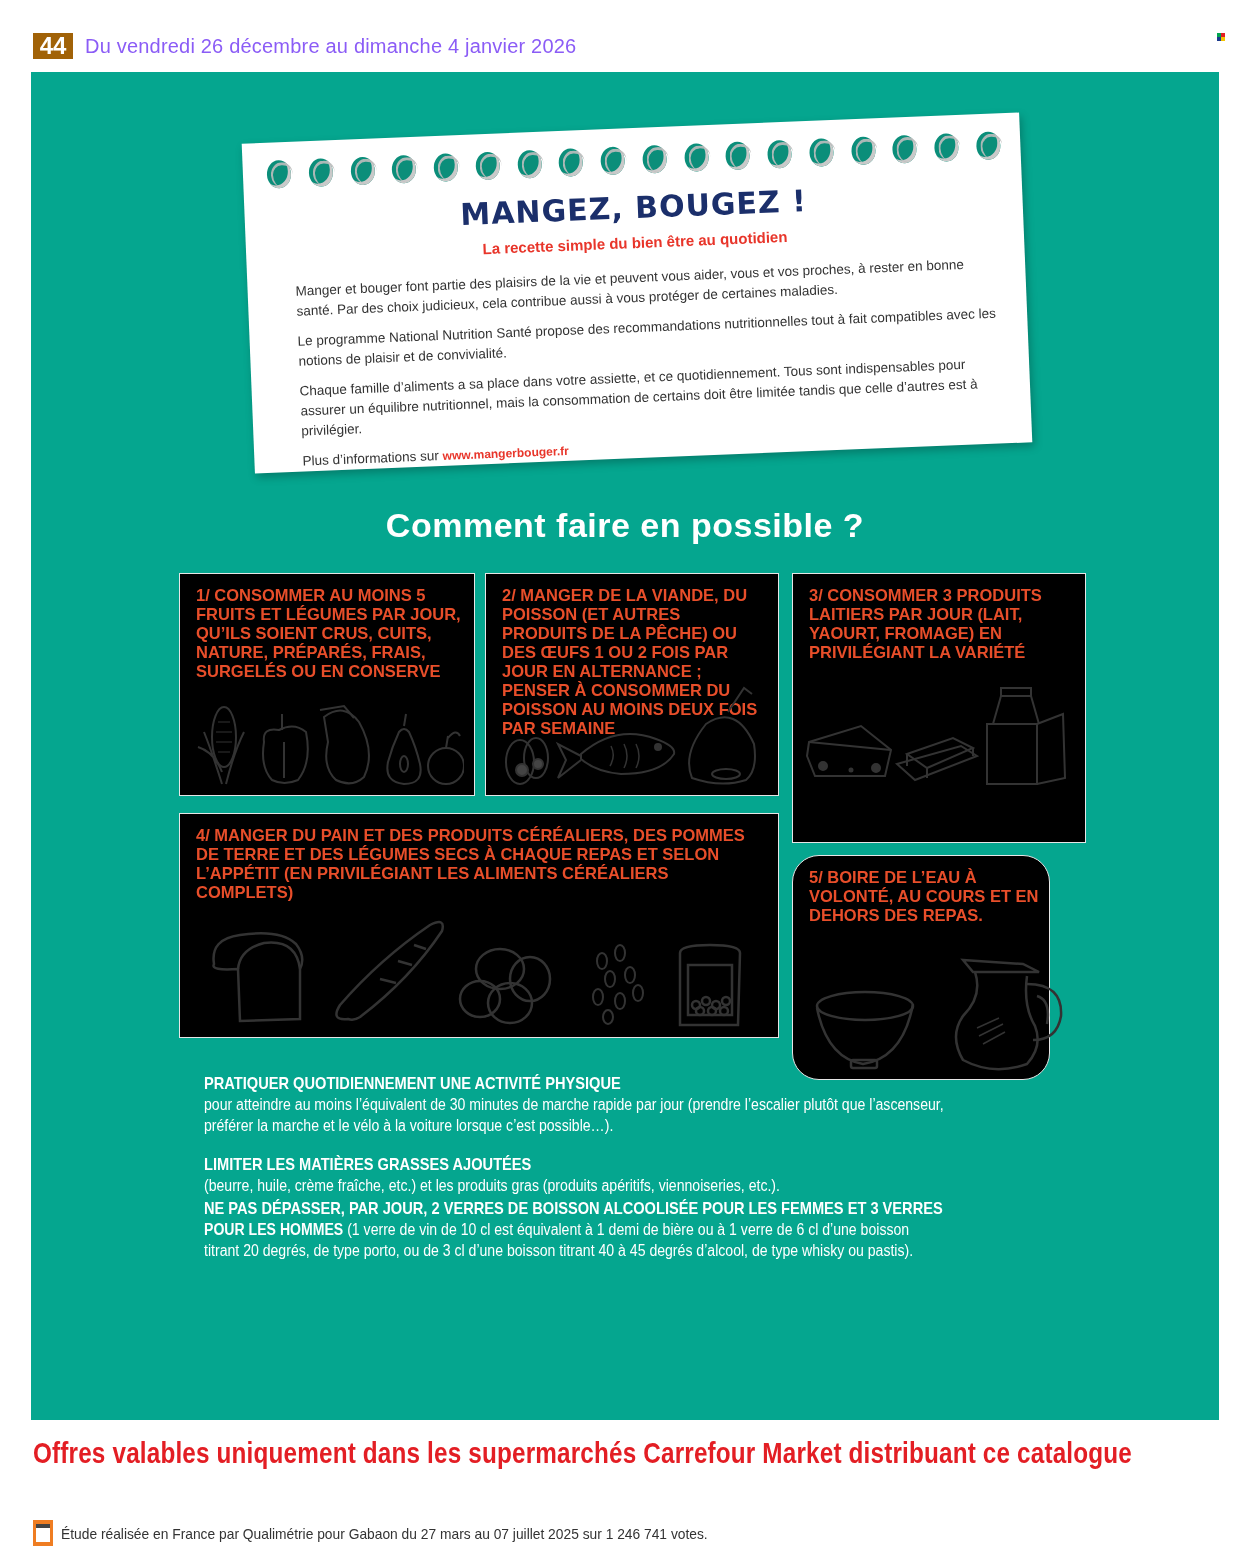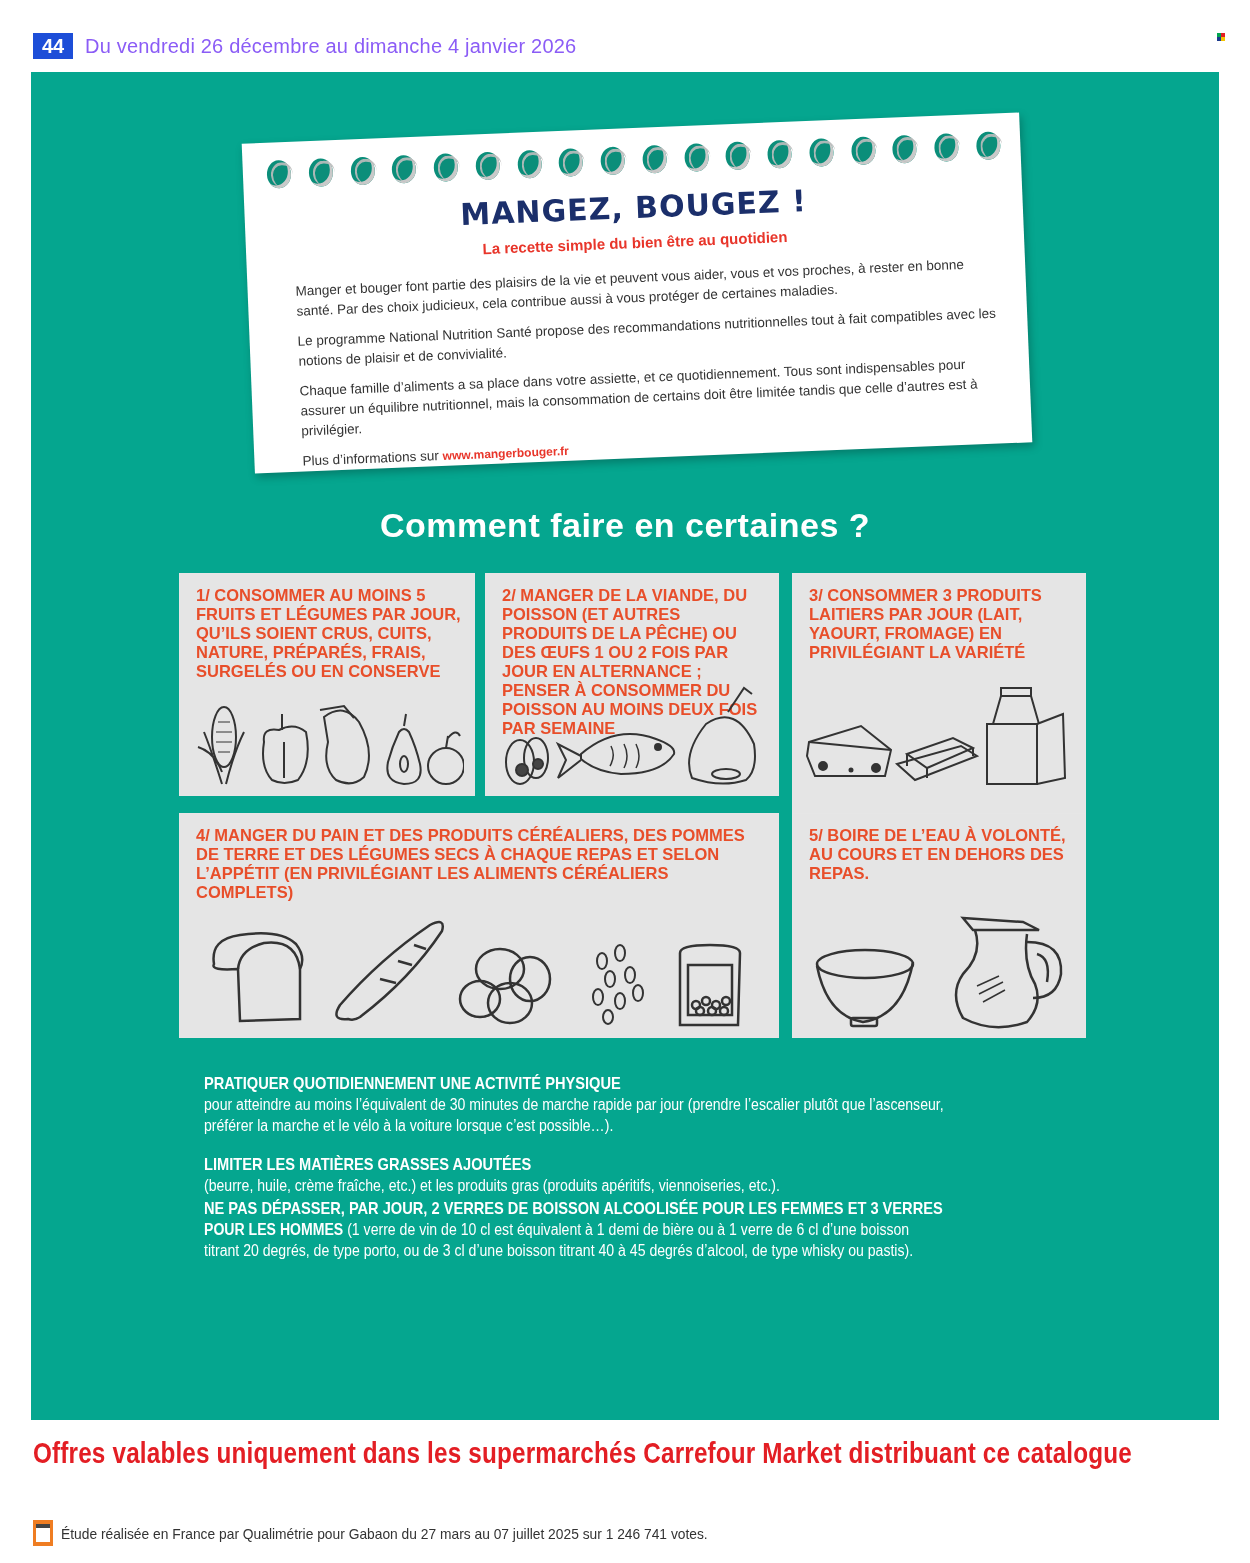--- a/index.html
+++ b/index.html
@@ -1,40 +1,40 @@
 <!DOCTYPE html>
 <html><head>
 <meta charset="utf-8">
 <style>
   * { box-sizing: border-box; margin: 0; padding: 0; }
   html, body { width: 1250px; height: 1563px; background: #ffffff; overflow: hidden; }
   body { font-family: "Liberation Sans", sans-serif; position: relative; }
 
   .header { position: absolute; left: 33px; top: 33px; height: 26px; display: flex; align-items: center; }
-  .page-num { background: #1d4ed8; color: #fff; font-weight: bold; font-size: 20px; width: 40px; height: 26px; display: flex; align-items: center; justify-content: center; }
+  .page-num { background: #a16207; color: #fff; font-weight: bold; font-size: 24px; width: 40px; height: 26px; display: flex; align-items: center; justify-content: center; }
   .date-text { font-size: 20px; color: #8b5cf6; margin-left: 12px; letter-spacing: 0.2px; }
   .logo-mark { position: absolute; left: 1217px; top: 33px; width: 8px; height: 8px; display: grid; grid-template-columns: 4px 4px; }
   .logo-mark span { display: block; width: 4px; height: 4px; }
 
   .panel { position: absolute; left: 31px; top: 72px; width: 1188px; height: 1348px; background: #05a68f; }
 
   
   .note { position: absolute; left: 248px; top: 128px; width: 778px; height: 330px; background: #fff; transform: rotate(-2.3deg); transform-origin: center; box-shadow: 2px 4px 8px rgba(0,0,0,0.25); }
   .rings { position: absolute; left: 24px; top: 18px; right: 20px; display: flex; justify-content: space-between; }
   .ring { width: 24px; height: 28px; border-radius: 50%; background: #0b8e7a; box-shadow: -3px -3px 0 0 #c9c9c9 inset; position: relative; }
   .ring::after { content: ""; position: absolute; left: 4px; top: 2px; width: 20px; height: 22px; border-radius: 50%; border-top: 3px solid #bdbdbd; border-left: 2px solid #bdbdbd; opacity: 0.9; }
   .note-title { position: absolute; top: 62px; left: 0; right: 0; text-align: center; font-family: "DejaVu Sans", sans-serif; font-weight: bold; font-size: 30px; color: #1b2f6b; letter-spacing: 1px; }
   .note-subtitle { position: absolute; top: 106px; left: 0; right: 0; text-align: center; font-weight: bold; font-size: 15px; color: #e8352a; }
   .note-body { position: absolute; left: 48px; top: 140px; width: 700px; font-size: 13.5px; color: #333; line-height: 20px; }
   .note-body p { margin-bottom: 10px; }
   .note-link { color: #e8352a; font-weight: bold; font-size: 12px; }
 
   .section-title { position: absolute; left: 31px; width: 1188px; top: 506px; text-align: center; color: #fff; font-weight: bold; font-size: 34px; letter-spacing: 0.5px; }
 
-  .card { position: absolute; background: #e5e5e5; border: 1px solid #e6e6e6; padding-left: 16px; }
+  .card { position: absolute; background: #000000; border: 1px solid #e6e6e6; padding-left: 16px; }
   .card-title { position: absolute; left: 16px; top: 12px; right: 10px; color: #e84e2a; font-weight: bold; font-size: 16.5px; line-height: 19px; text-transform: uppercase; }
   .illus { position: absolute; }
   .illus svg { display: block; }
 
   .tips { position: absolute; left: 204px; top: 1073px; width: 860px; color: #fff; }
   .tip { margin-bottom: 10px; }
   .tip-title { font-weight: bold; font-size: 17px; line-height: 21px; font-family: "Liberation Sans", sans-serif; transform: scaleX(0.86); transform-origin: left; white-space: nowrap; }
   .tip-text { font-size: 16px; line-height: 21px; transform: scaleX(0.88); transform-origin: left; white-space: nowrap; }
   .tip-inline-bold { font-weight: bold; }
 
@@ -86,21 +86,21 @@
   <div class="note-body">
     <p>Manger et bouger font partie des plaisirs de la vie et peuvent vous aider, vous et vos proches, à rester en bonne santé. Par des choix judicieux, cela contribue aussi à vous protéger de certaines maladies.</p>
     <p>Le programme National Nutrition Santé propose des recommandations nutritionnelles tout à fait compatibles avec les notions de plaisir et de convivialité.</p>
     <p>Chaque famille d’aliments a sa place dans votre assiette, et ce quotidiennement. Tous sont indispensables pour assurer un équilibre nutritionnel, mais la consommation de certains doit être limitée tandis que celle d’autres est à privilégier.</p>
     <p>
       <span>Plus d’informations sur </span><span class="note-link">www.mangerbouger.fr</span>
     </p>
   </div>
 </div>
 
-<div class="section-title">Comment  faire en certaines ?</div>
+<div class="section-title">Comment  faire en possible ?</div>
 
 <div class="card" style="left:179px;top:573px;width:296px;height:223px;">
   <div class="card-title">1/ CONSOMMER AU MOINS 5 FRUITS ET LÉGUMES PAR JOUR, QU’ILS SOIENT CRUS, CUITS, NATURE, PRÉPARÉS, FRAIS, SURGELÉS OU EN CONSERVE</div>
   <div class="illus" style="left:14px;top:118px;">
     <svg width="270" height="96" viewBox="0 0 270 96" fill="none" stroke="#333" stroke-width="2">
       <g>
           <ellipse cx="30" cy="45" rx="12" ry="30"></ellipse>
           <path d="M10 40 Q18 60 28 92 M50 40 Q40 60 32 92 M4 55 Q20 60 28 80"></path>
           <path d="M24 30h12M22 40h16M22 50h16M24 60h12" stroke-width="1"></path>
         </g>
@@ -212,21 +212,21 @@
           <circle cx="516" cy="96" r="4"></circle>
           <circle cx="526" cy="92" r="4"></circle>
           <circle cx="500" cy="102" r="4"></circle>
           <circle cx="512" cy="102" r="4"></circle>
           <circle cx="524" cy="102" r="4"></circle>
         </g>
     </svg>
   </div>
 </div>
 
-<div class="card" style="left:792px;top:813px;width:294px;height:225px;">
+<div class="card" style="left:792px;top:855px;width:258px;height:225px;border-radius:27px;">
   <div class="card-title">5/ BOIRE DE L’EAU À VOLONTÉ, AU COURS ET EN DEHORS DES REPAS.</div>
   <div class="illus" style="left:20px;top:80px;">
     <svg width="260" height="140" viewBox="0 0 260 140" fill="none" stroke="#333" stroke-width="2.5">
       <g>
           <ellipse cx="52" cy="70" rx="48" ry="14"></ellipse>
           <path d="M4 72 Q14 122 50 128 Q90 122 100 68"></path>
           <rect x="38" y="124" width="26" height="8" rx="2"></rect>
         </g>
       <g>
           <path d="M150 24 L210 28 L226 36 L160 36 Z"></path>

